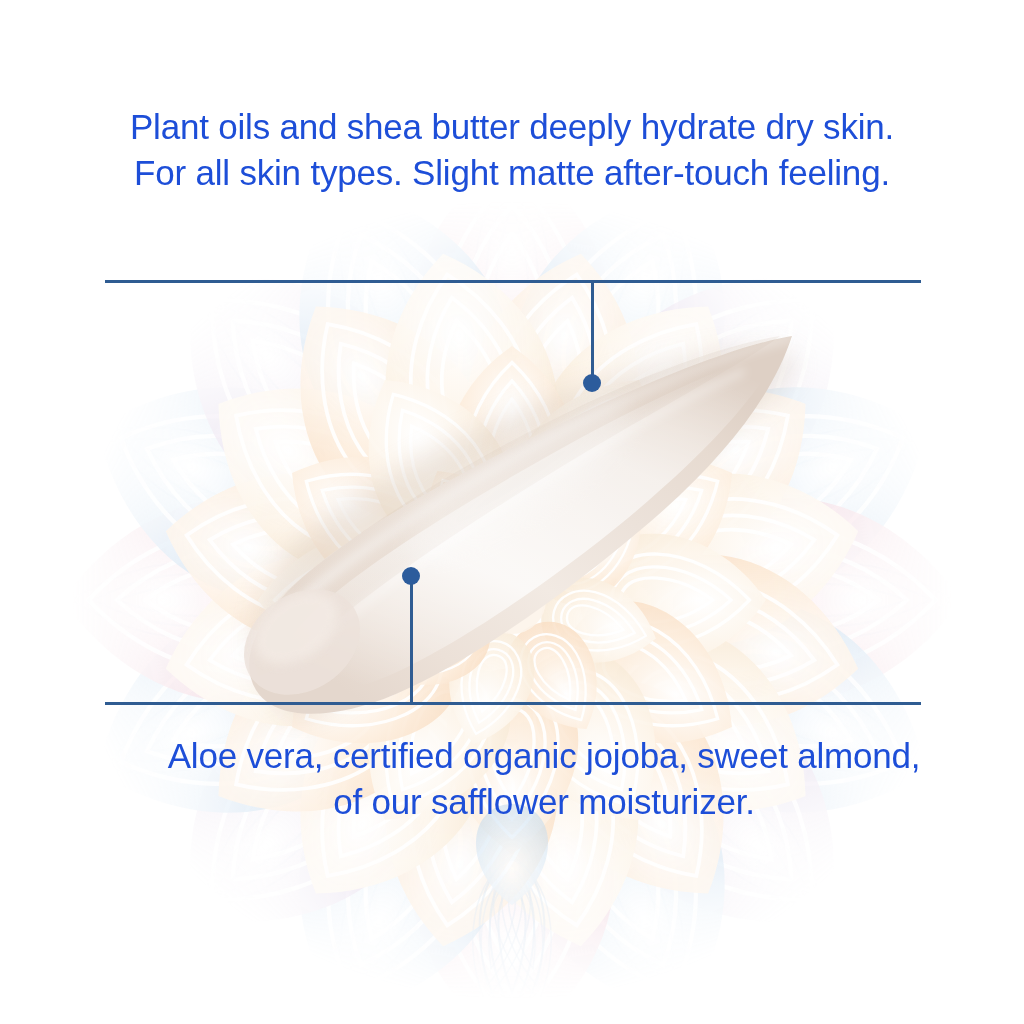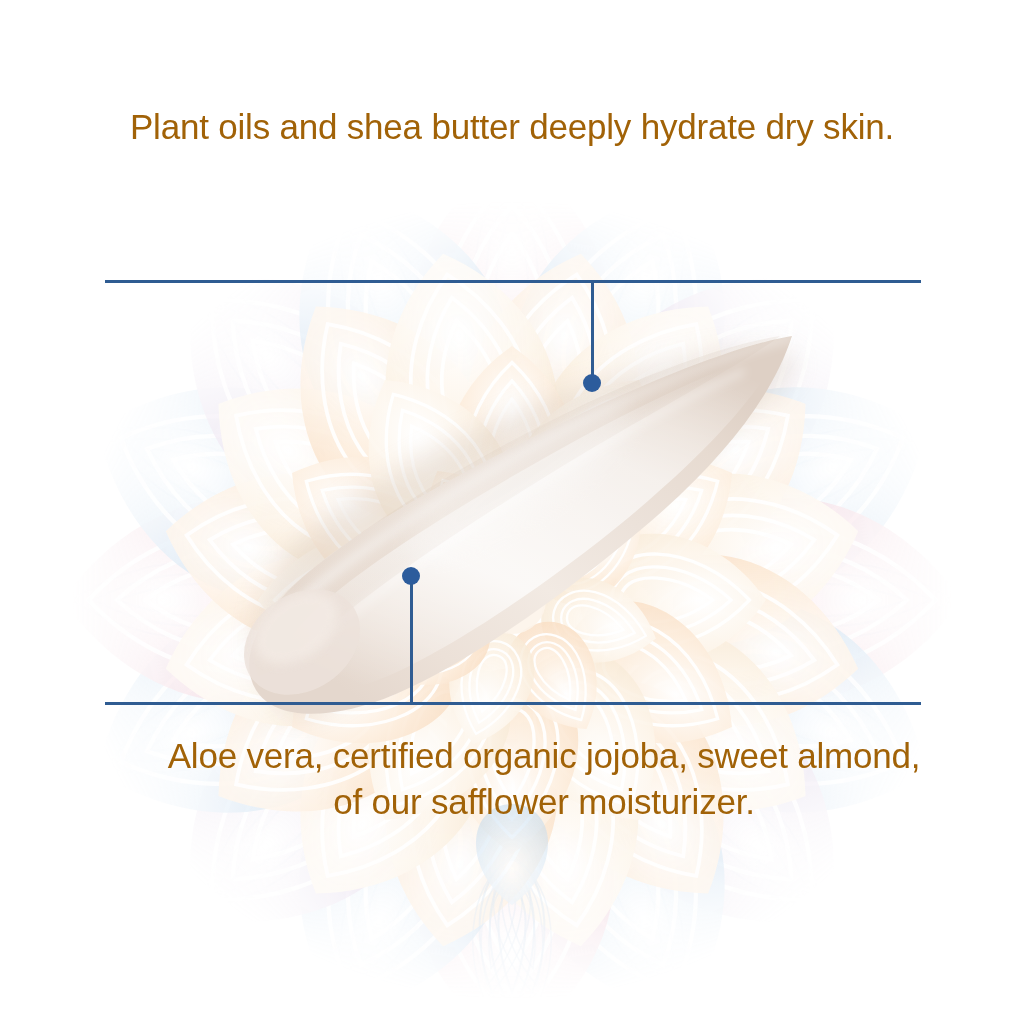--- a/index.html
+++ b/index.html
@@ -34,21 +34,21 @@
     pointer-events: none;
   }
   #swatch-svg { display: block; width: 1024px; height: 1024px; }
 
   
   .copy-block {
     position: absolute;
     left: 0;
     width: 1024px;
     text-align: center;
-    color: #a16207;
+    color: #1d4ed8;
     font-size: 35px;
     line-height: 46px;
     font-weight: 400;
     letter-spacing: -0.2px;
     white-space: nowrap;
   }
   .copy-block .line { display: block; }
 
   #top-copy { top: 104px; }
   #bottom-copy { top: 733px; padding-left: 32px; }
@@ -521,20 +521,21 @@
 
       <ellipse cx="302" cy="642" rx="62" ry="48" transform="rotate(-34 302 642)" fill="#ece2da" opacity="0.85"></ellipse>
       <ellipse cx="296" cy="628" rx="46" ry="30" transform="rotate(-34 296 628)" fill="#f4ece6" opacity="0.75" filter="url(#fSoft)"></ellipse>
 
       <ellipse cx="520" cy="480" rx="130" ry="34" transform="rotate(-33 520 480)" fill="#ffffff" opacity="0.30" filter="url(#fSofter)"></ellipse>
     </svg>
   </div>
 
   <div class="copy-block" id="top-copy">
     <span class="line">Plant oils and shea butter deeply hydrate dry skin.</span>
+    <span class="line">For all skin types. Slight matte after-touch feeling.</span>
   </div>
 
   <div class="rule" id="rule-top"></div>
   <div class="leader-v" id="leader-v-top"></div>
   <div class="leader-dot" id="dot-top"></div>
 
   <div class="leader-dot" id="dot-bottom"></div>
   <div class="leader-v" id="leader-v-bottom"></div>
   <div class="rule" id="rule-bottom"></div>
 

